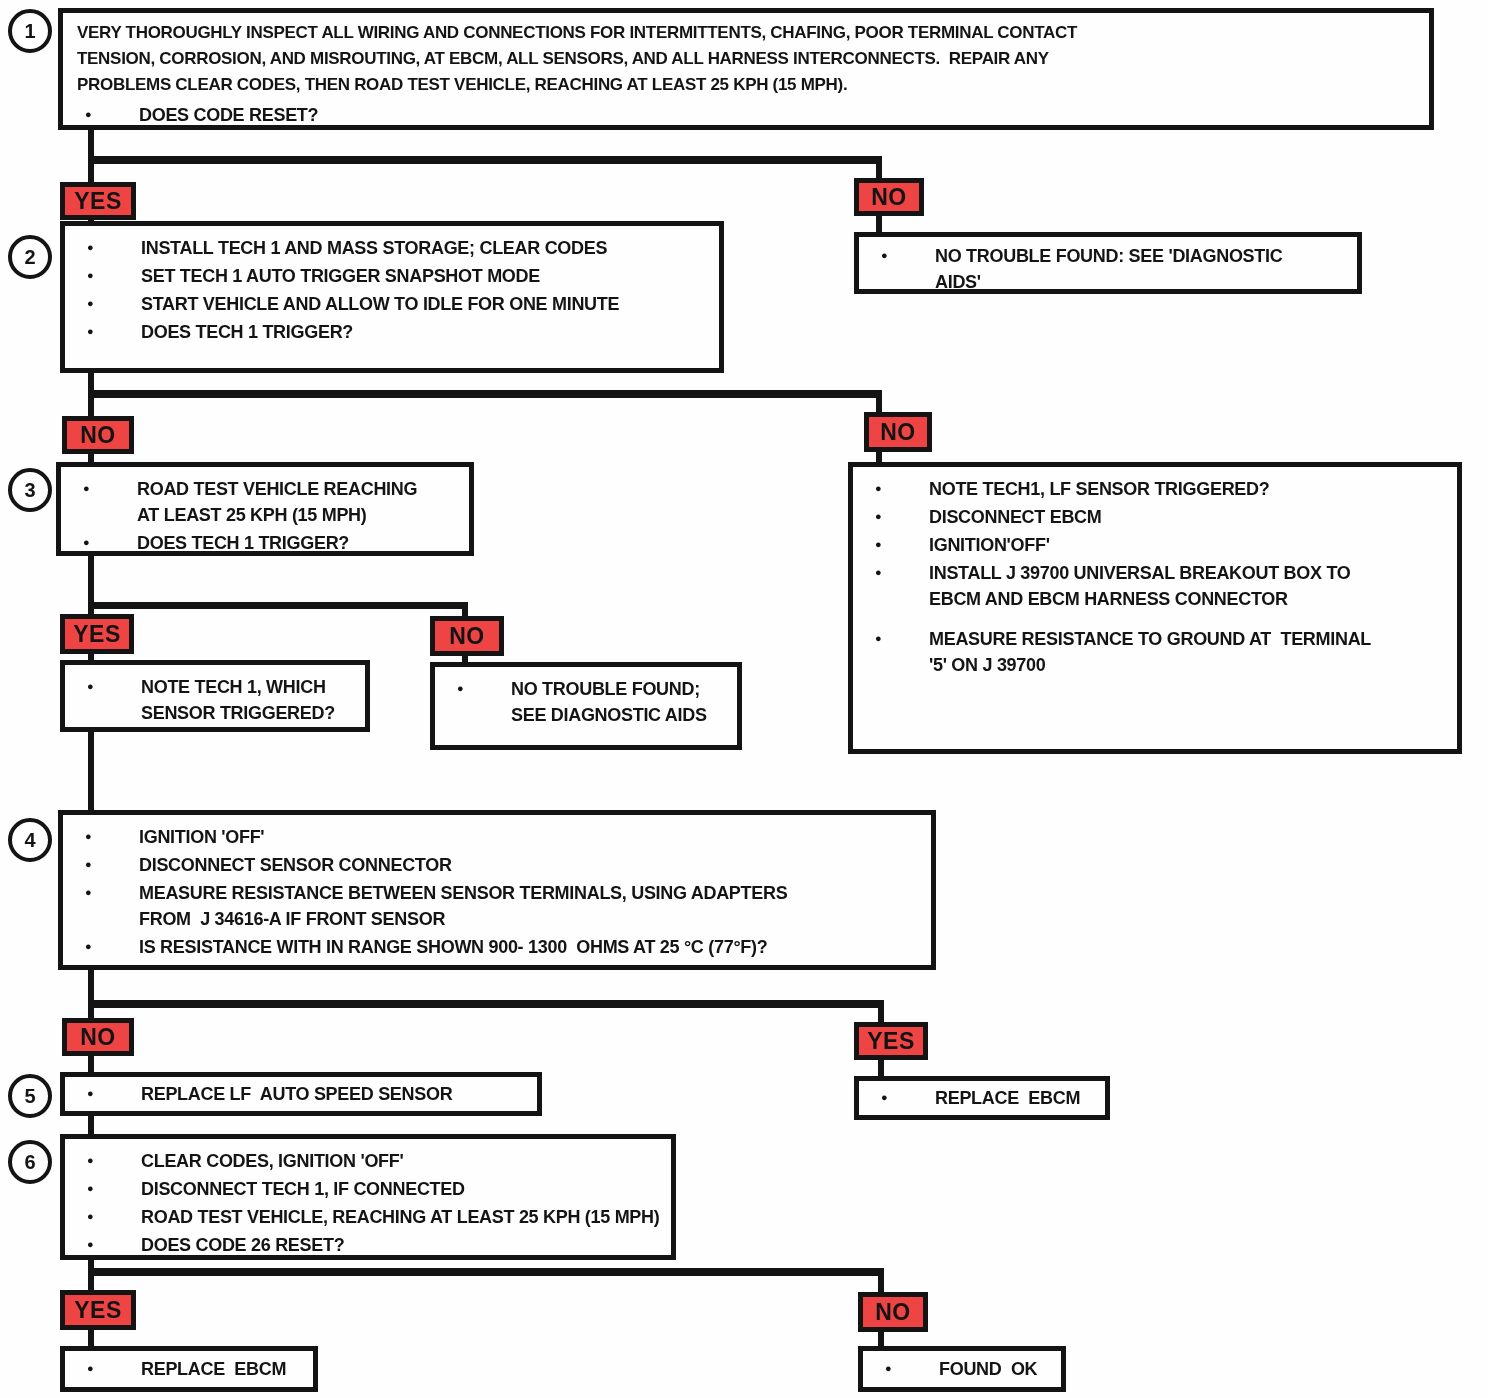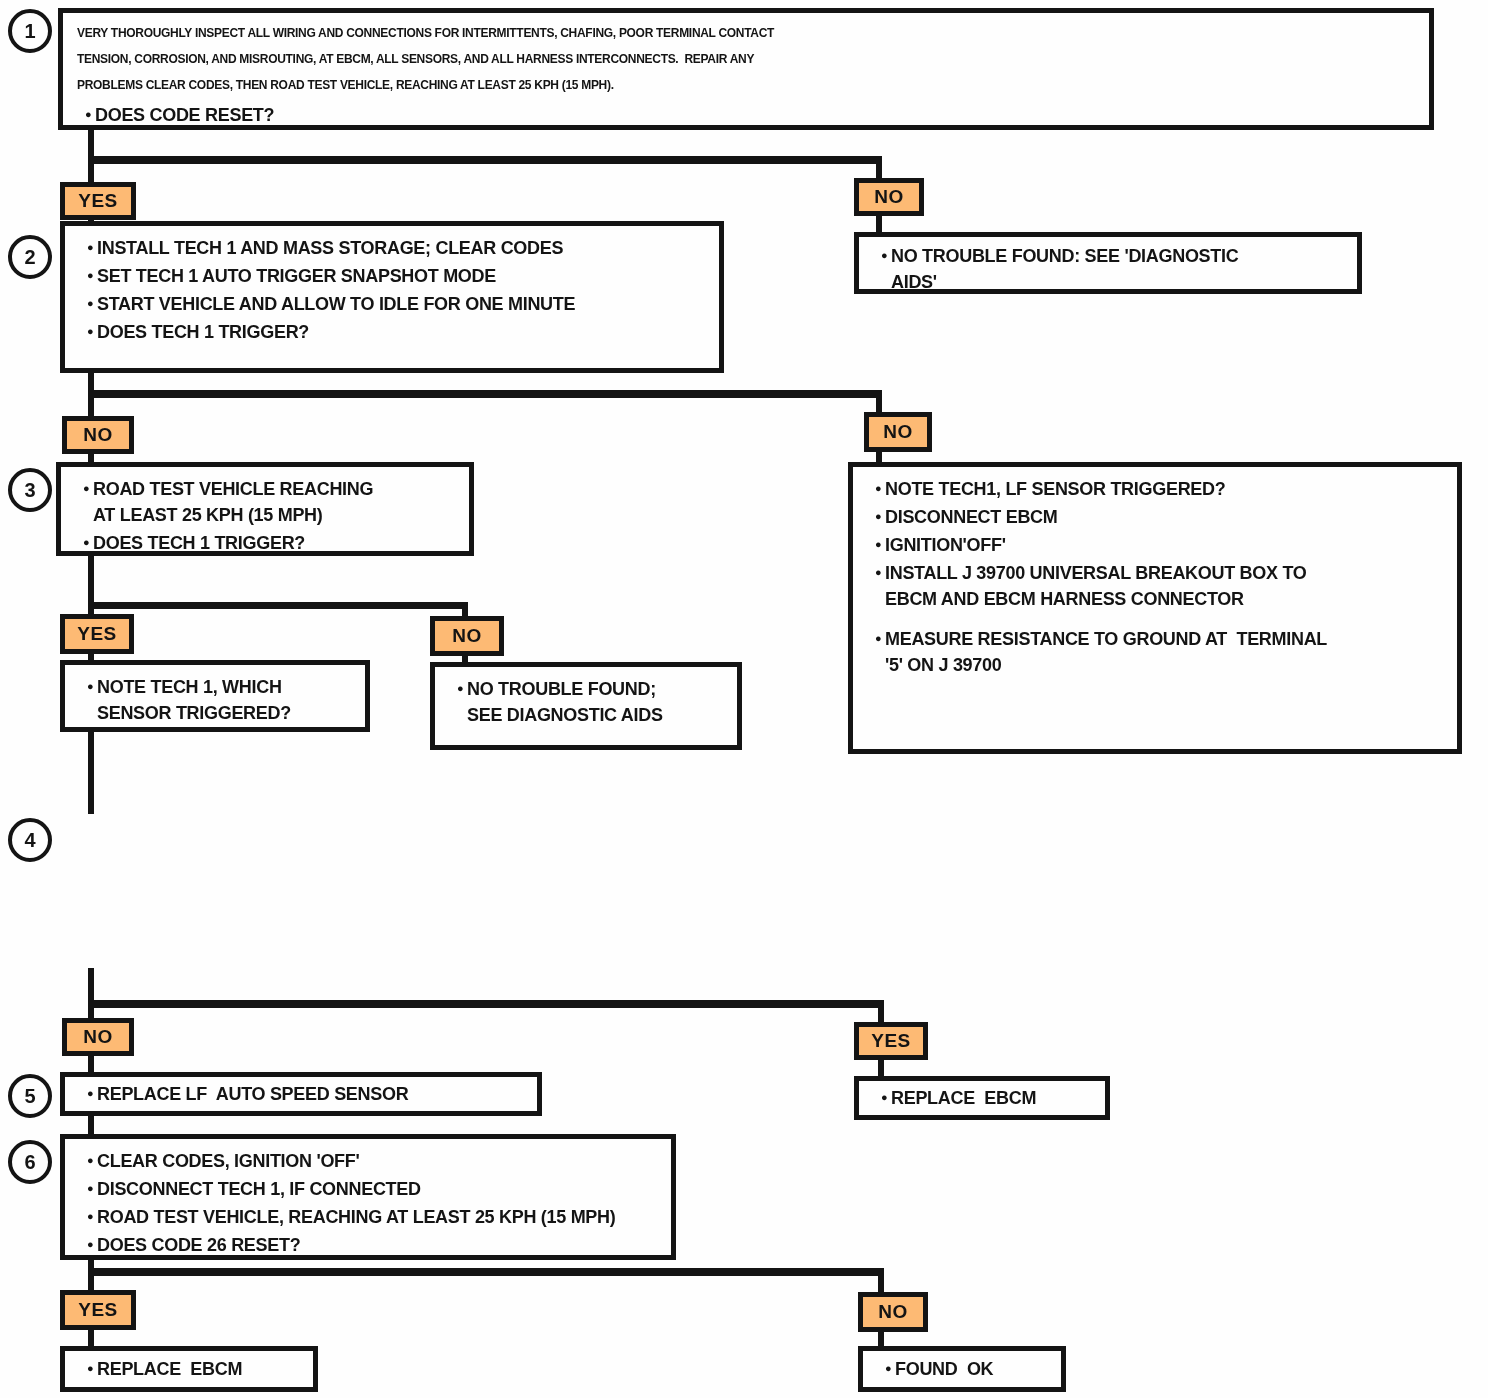--- a/index.html
+++ b/index.html
@@ -5,39 +5,39 @@
   html,body{margin:0;padding:0;background:#ffffff;}
   .page{
     position:relative;width:1488px;height:1398px;background:#fefefe;
     font-family:"Liberation Sans",sans-serif;color:#141414;overflow:hidden;
   }
   .pbox{
     position:absolute;border:5px solid #141414;background:#fefefe;
     box-sizing:border-box;
   }
   .para{
-    font-weight:700;font-size:12px;line-height:26px;letter-spacing:-0.3px;
+    font-weight:700;font-size:17px;line-height:26px;letter-spacing:-0.3px;
     margin:7px 10px 0 14px;white-space:pre-wrap;
   }
   ul.bullets{list-style:none;margin:0;padding:7px 8px 4px 0;}
   ul.bullets li{
-    position:relative;padding-left:32px;font-weight:700;font-size:18px;
+    position:relative;padding-left:76px;font-weight:700;font-size:18px;
     letter-spacing:-0.3px;line-height:26px;margin:2px 0;white-space:pre-wrap;
   }
   ul.bullets li::before{
     content:"●";position:absolute;left:22px;top:7px;font-size:11px;line-height:1;
   }
   .tight li{line-height:25px;margin:1px 0;}
   .gap-last li:last-child{margin-top:14px;}
   .single{display:flex;align-items:center;}
   .single ul.bullets{padding:0;}
   .lbl{
-    position:absolute;border:5px solid #141414;background:#fdba74;box-sizing:border-box;
+    position:absolute;border:5px solid #141414;background:#ef4444;box-sizing:border-box;
     display:flex;align-items:center;justify-content:center;
-    font-weight:700;font-size:19px;letter-spacing:0.5px;
+    font-weight:700;font-size:23px;letter-spacing:0.5px;
   }
   .circ{
     position:absolute;width:44px;height:44px;border:4px solid #141414;border-radius:50%;
     background:#fefefe;box-sizing:border-box;display:flex;align-items:center;justify-content:center;
     font-weight:700;font-size:20px;z-index:3;
   }
   .ln{position:absolute;background:#141414;z-index:1;}
   .pbox,.lbl{z-index:2;}
 </style>
 </head>
@@ -147,20 +147,29 @@
     </ul>
   </div>
 
   <div class="pbox" style="left:430px;top:662px;width:312px;height:88px">
     <ul class="bullets">
       <li>NO TROUBLE FOUND;
 SEE DIAGNOSTIC AIDS</li>
     </ul>
   </div>
 
+  <div class="pbox" style="left:58px;top:810px;width:878px;height:160px">
+    <ul class="bullets">
+      <li>IGNITION 'OFF'</li>
+      <li>DISCONNECT SENSOR CONNECTOR</li>
+      <li>MEASURE RESISTANCE BETWEEN SENSOR TERMINALS, USING ADAPTERS
+FROM  J 34616-A IF FRONT SENSOR</li>
+      <li>IS RESISTANCE WITH IN RANGE SHOWN 900- 1300  OHMS AT 25 °C (77°F)?</li>
+    </ul>
+  </div>
 
   <div class="lbl" style="left:62px;top:1018px;width:72px;height:38px">NO</div>
   <div class="lbl" style="left:854px;top:1022px;width:74px;height:38px">YES</div>
 
   <div class="pbox single" style="left:60px;top:1072px;width:482px;height:44px">
     <ul class="bullets">
       <li>REPLACE LF  AUTO SPEED SENSOR</li>
     </ul>
   </div>
 

